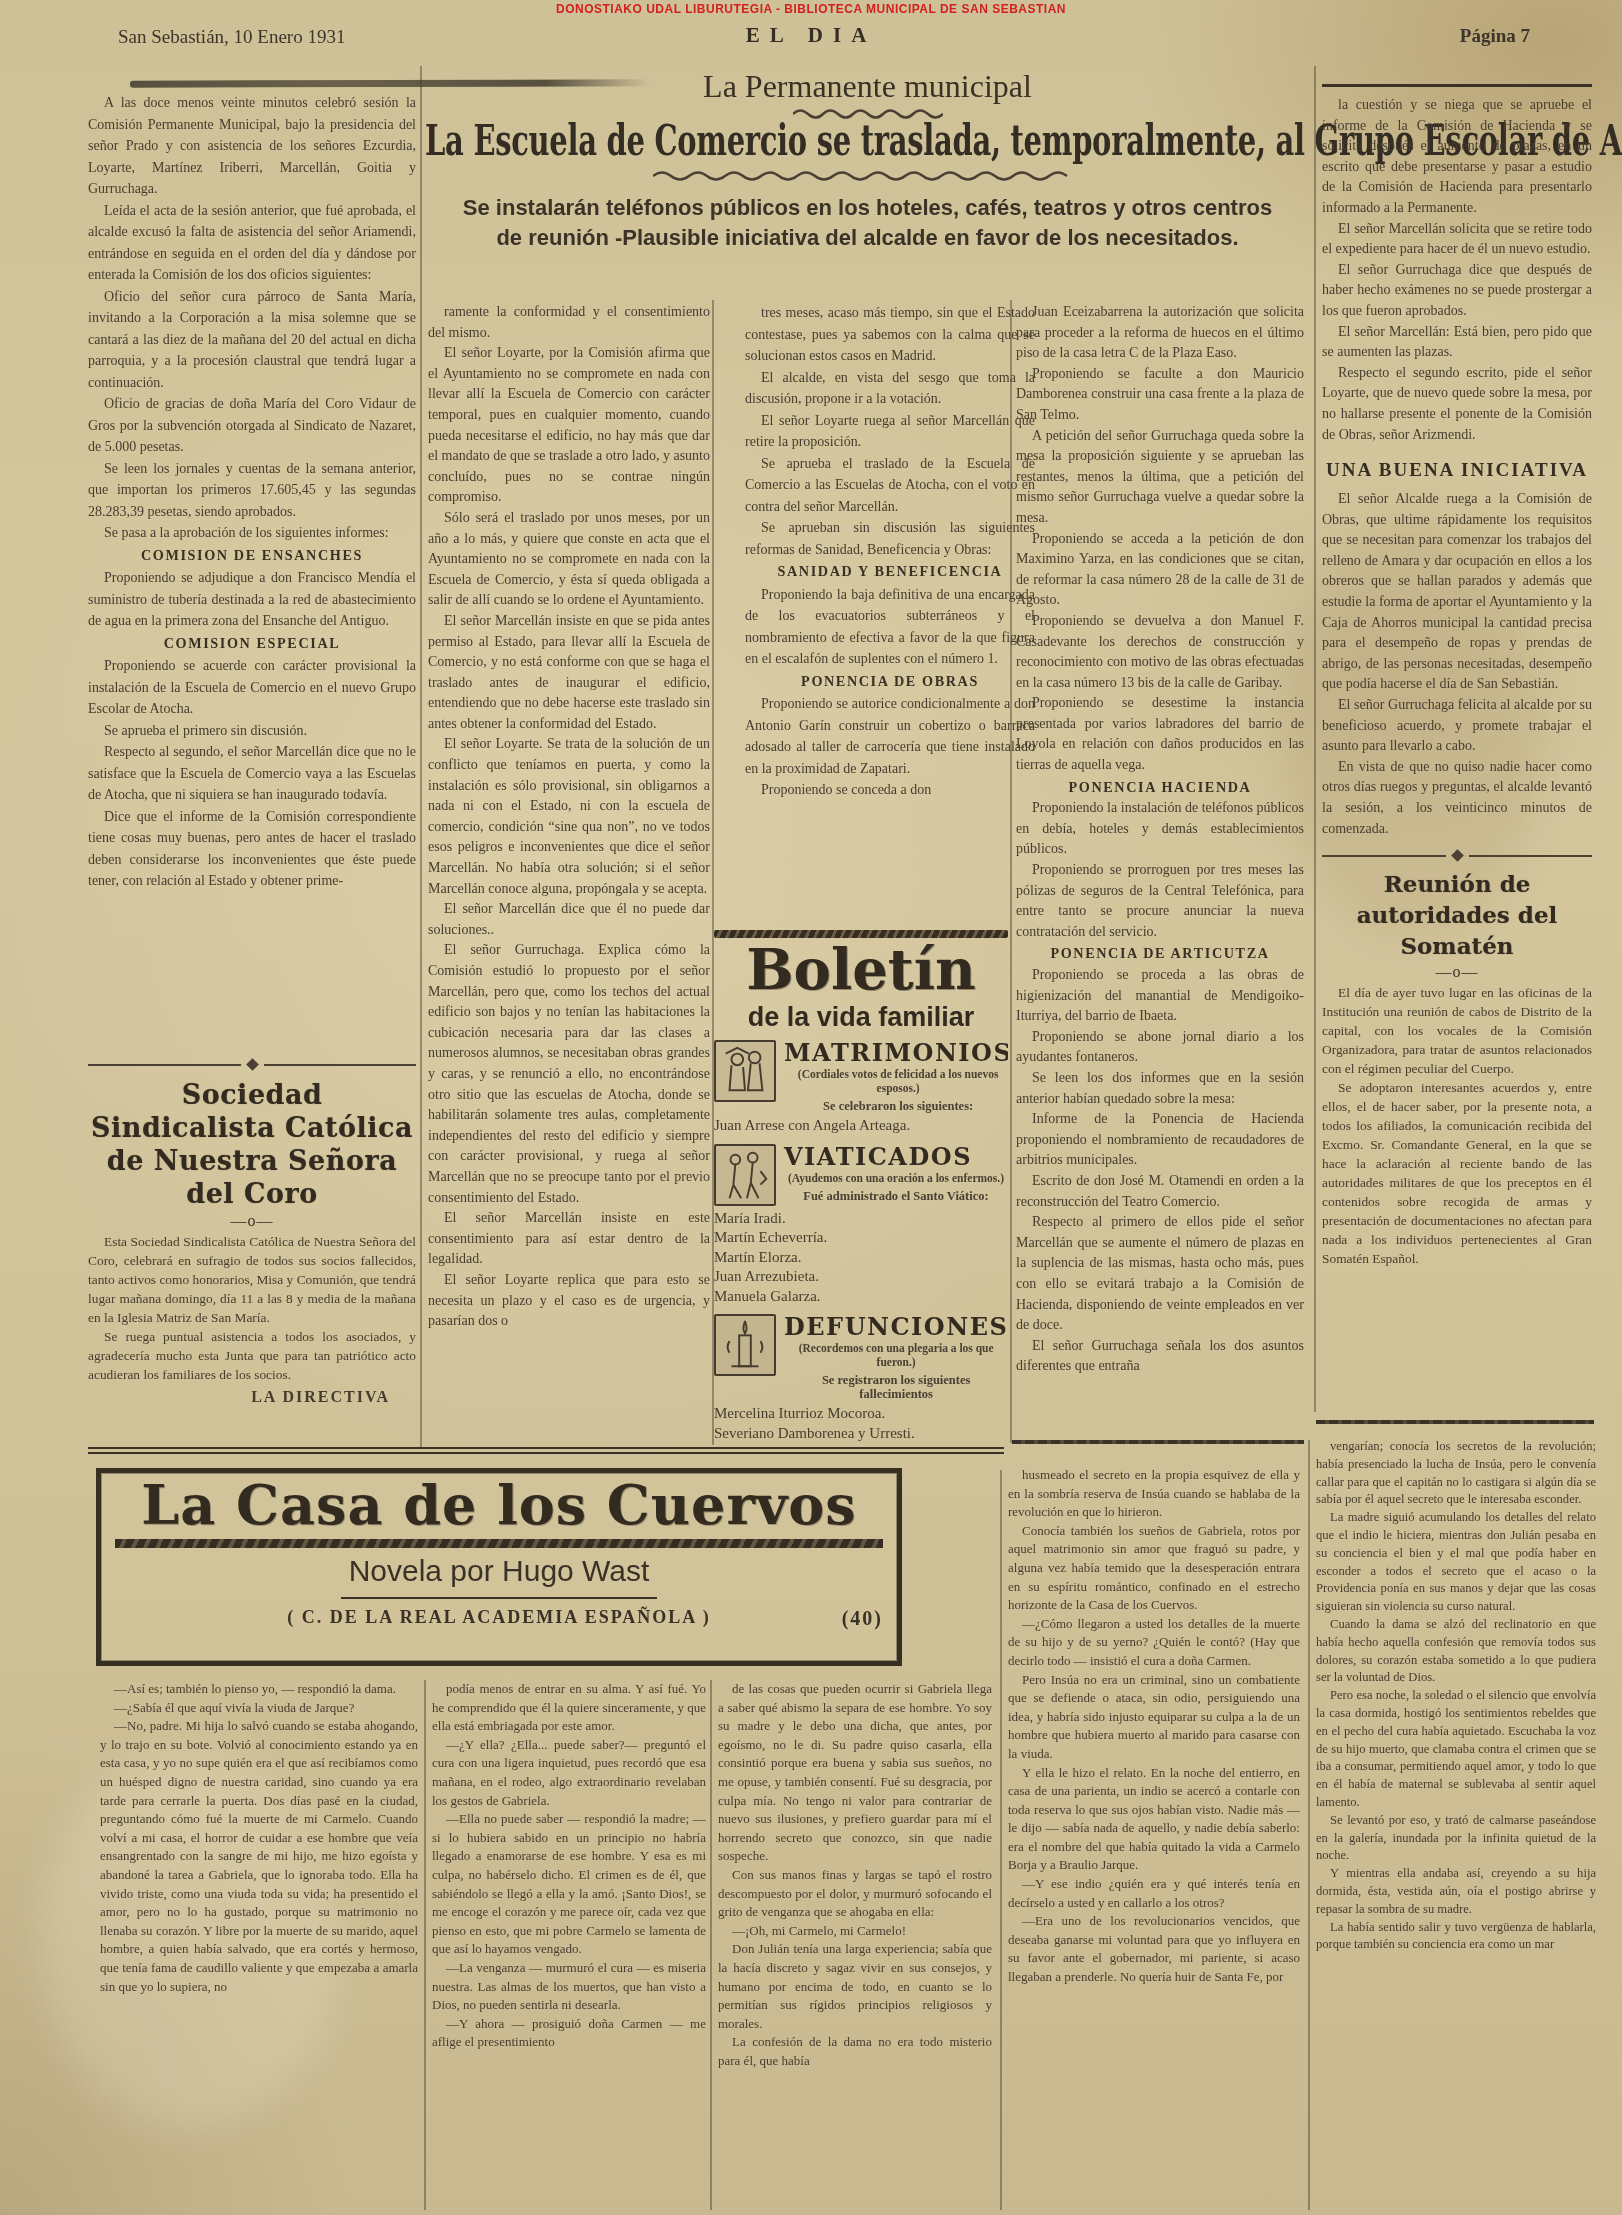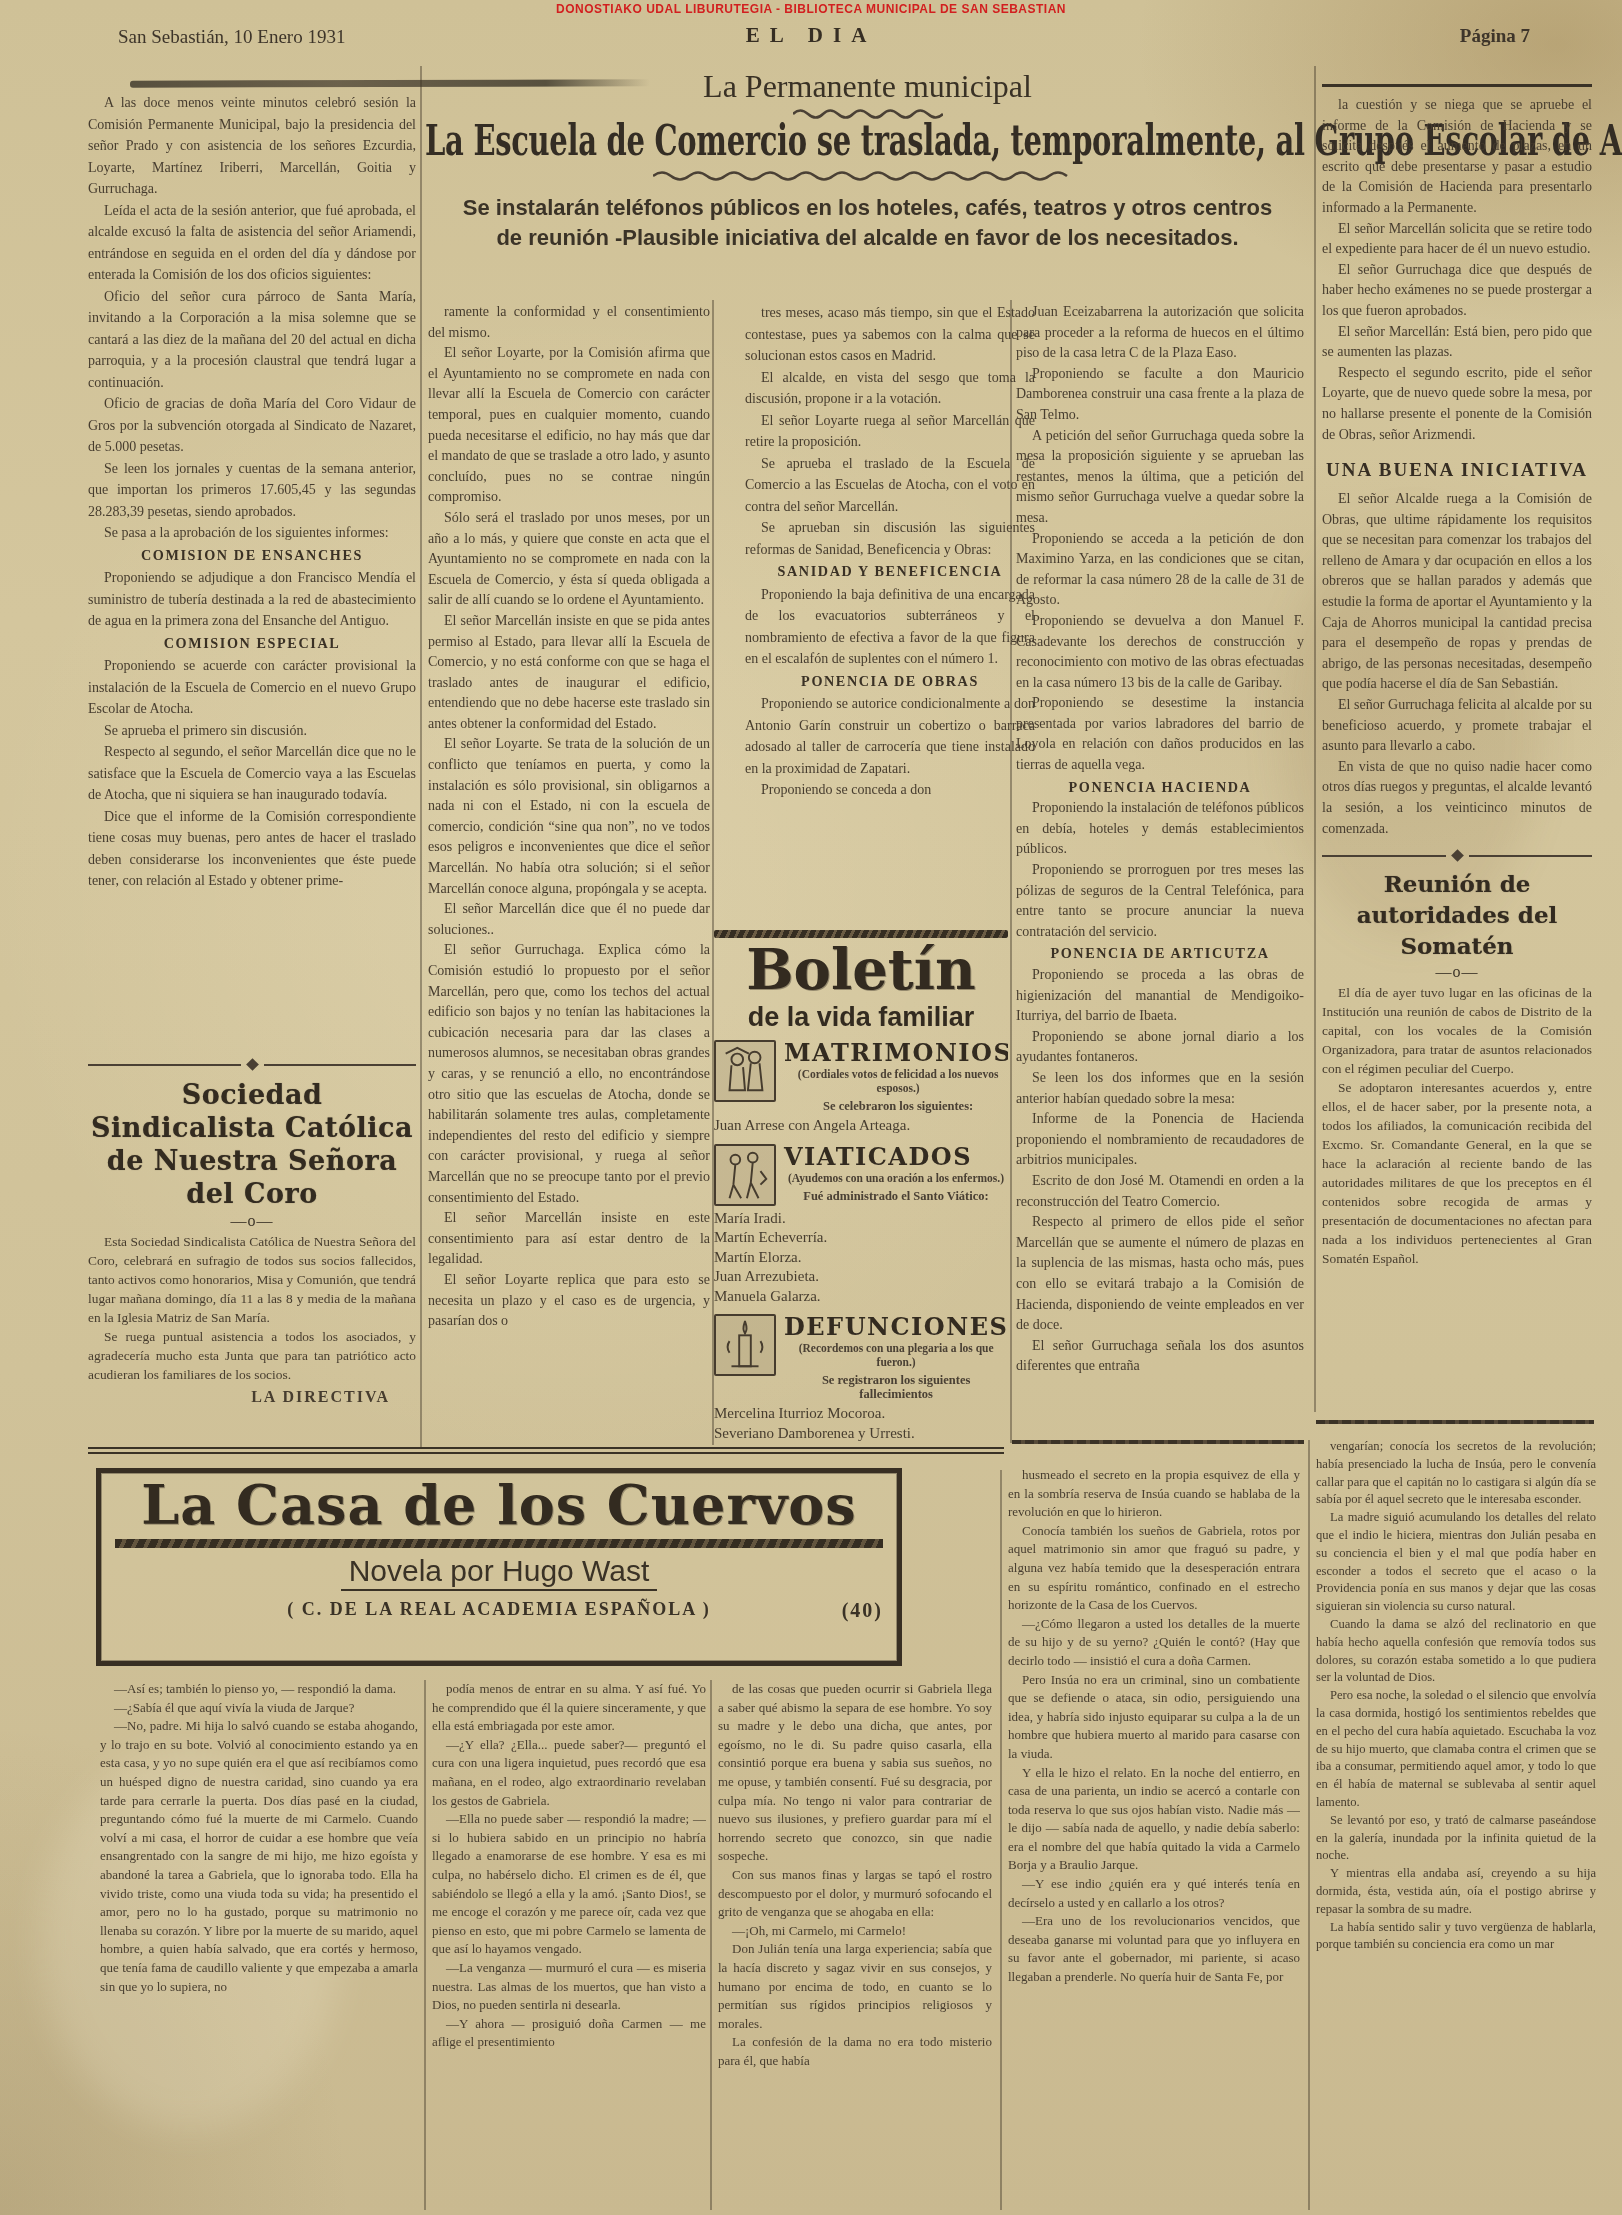--- a/index.html
+++ b/index.html
@@ -54,21 +54,21 @@
   .bol-head{flex:1;}
   .bol-name{font-family:"DejaVu Serif",serif;font-weight:bold;font-size:24px;line-height:26px;letter-spacing:1.5px;color:#332b20;}
   .bol-note{font-size:11.5px;line-height:13.5px;font-weight:bold;text-align:center;margin-top:2px;color:#4a4034;}
   .bol-intro{font-size:12.5px;line-height:14px;font-weight:bold;text-align:center;margin-top:4px;color:#4a4034;}
   .bol-entries p{margin:0;font-size:15px;line-height:19.5px;}
   
   .novel-box{border:5px solid #382f23;box-shadow:inset 0 0 0 1px rgba(56,47,35,.4);background:rgba(230,220,185,.12);}
   .novel-title{font-family:"DejaVu Serif",serif;font-weight:bold;font-size:54px;line-height:60px;text-align:center;color:#332b20;letter-spacing:1px;text-shadow:1px 1px 0 rgba(51,43,32,.35);margin-top:2px;}
   .novel-rule{height:9px;margin:4px 14px;background:repeating-linear-gradient(115deg,#352d21 0 7px,#63553e 7px 11px);}
   .novel-byline{text-align:center;margin-top:6px;}
-  .novel-byline span{display:inline-block;font:normal 30px/34px "Liberation Sans",sans-serif;color:#3a3226;border-bottom:2px solid #3a3226;padding:0 8px 1px;}
+  .novel-byline span{display:inline-block;font:normal 30px/34px "Liberation Sans",sans-serif;color:#3a3226;border-bottom:2px solid #3a3226;padding:0 8px 9px;}
   .novel-credit{position:relative;text-align:center;margin-top:8px;font-weight:bold;font-size:18px;letter-spacing:2px;color:#3a3226;}
   .novel-num{position:absolute;right:14px;top:0;font-size:20px;}
   .novelcol{overflow:hidden;text-align:justify;font-size:13px;line-height:18.6px;}
   .novelcol p{margin:0;text-indent:14px;}
   .n5{font-size:12.6px;line-height:17.8px;}
   .stain{border-radius:50%;filter:blur(18px);}
 </style>
 </head>
 <body>
 

